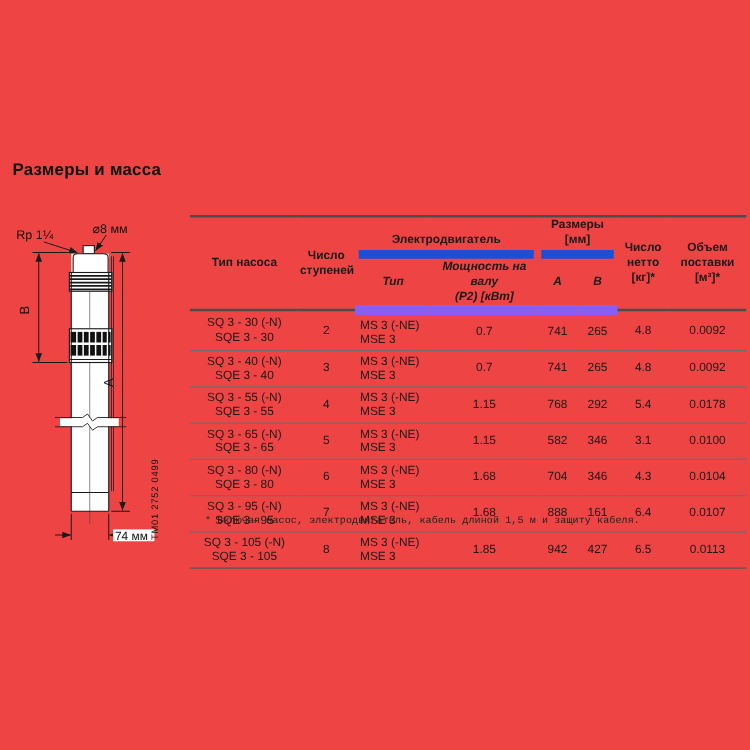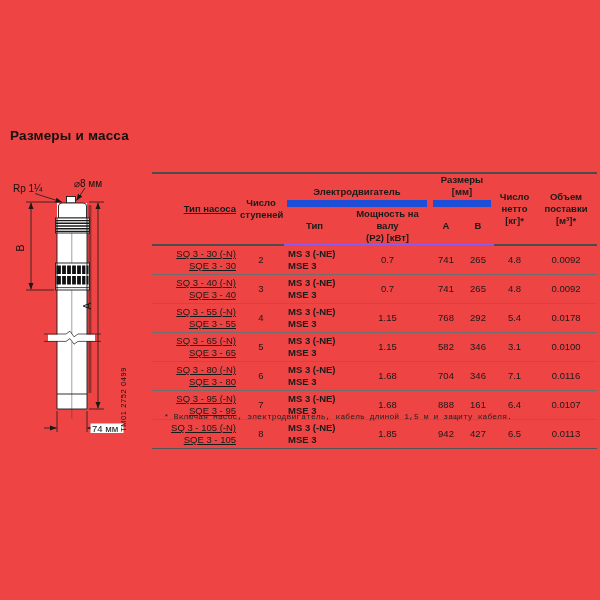--- a/index.html
+++ b/index.html
@@ -20,27 +20,27 @@
     border-top:2px solid #4c4c4c;
     font-family:"Liberation Sans", sans-serif; font-size:9.5px; color:#1a1a1a;
     line-height:1.25;
   }
   #dims-table th { font-weight:bold; padding:1px 2px; vertical-align:middle; }
   #dims-table tr.group-row { height:17px; }
   #dims-table tr.sub-row { height:35px; }
   #dims-table th.span2 { border-bottom:2px solid #4c4c4c; }
   #dims-table th.group { padding:0; vertical-align:bottom; }
   #dims-table th.group .group-line { border-bottom:7px solid #1d4ed8; margin:0 3px; padding-bottom:2px; }
-  #dims-table tr.sub-row th { border-bottom:1px solid #8b5cf6; }
+  #dims-table tr.sub-row th { border-bottom:8px solid #8b5cf6;font-style:italic; }
   #dims-table tbody td {
     border-bottom:1px solid #6e6e6e; height:26px; padding:1px 2px; vertical-align:middle;
   }
   #dims-table tbody tr:last-child td { border-bottom:1.5px solid #555; }
-  .c-left { text-align:right; padding-left:3px !important;text-decoration:underline; }
-  .c-left2 { text-align:left; padding-left:4px !important;font-weight:bold; }
+  .c-left { text-align:center; padding-left:3px !important; }
+  .c-left2 { text-align:left; padding-left:4px !important; }
   .c-center { text-align:center; }
   .pre { white-space:pre-line; }
   #footnote {
     position:absolute; left:164px; top:412px;
     font-size:8px; color:#222; letter-spacing:.1px;font-family:Liberation Mono, monospace;
   }
 </style>
 </head>
 <body>
 
@@ -225,22 +225,22 @@
           </tr>
           <tr>
             <td class="c-left pre">SQ 3 - 80 (-N)
 SQE 3 - 80</td>
             <td class="c-center">6</td>
             <td class="c-left2 pre">MS 3 (-NE)
 MSE 3</td>
             <td class="c-center">1.68</td>
             <td class="c-center">704</td>
             <td class="c-center">346</td>
-            <td class="c-center">7.1</td>
-            <td class="c-center">0.0116</td>
+            <td class="c-center">4.3</td>
+            <td class="c-center">0.0104</td>
           </tr>
           <tr>
             <td class="c-left pre">SQ 3 - 95 (-N)
 SQE 3 - 95</td>
             <td class="c-center">7</td>
             <td class="c-left2 pre">MS 3 (-NE)
 MSE 3</td>
             <td class="c-center">1.68</td>
             <td class="c-center">888</td>
             <td class="c-center">161</td>

